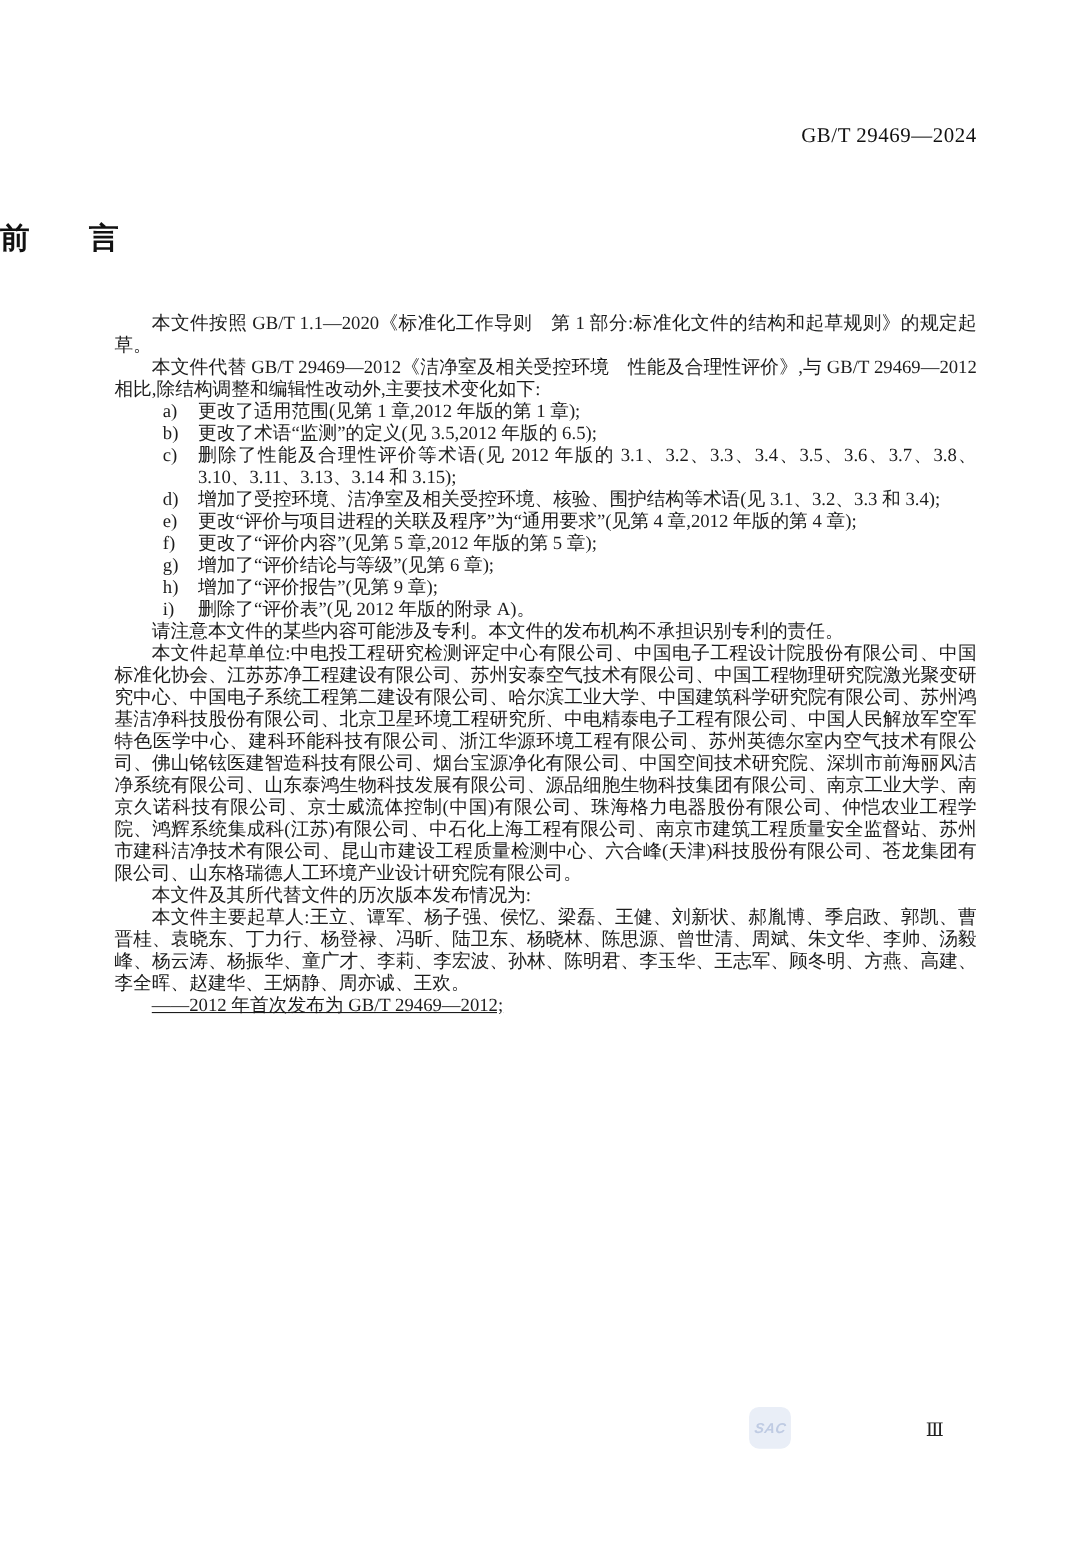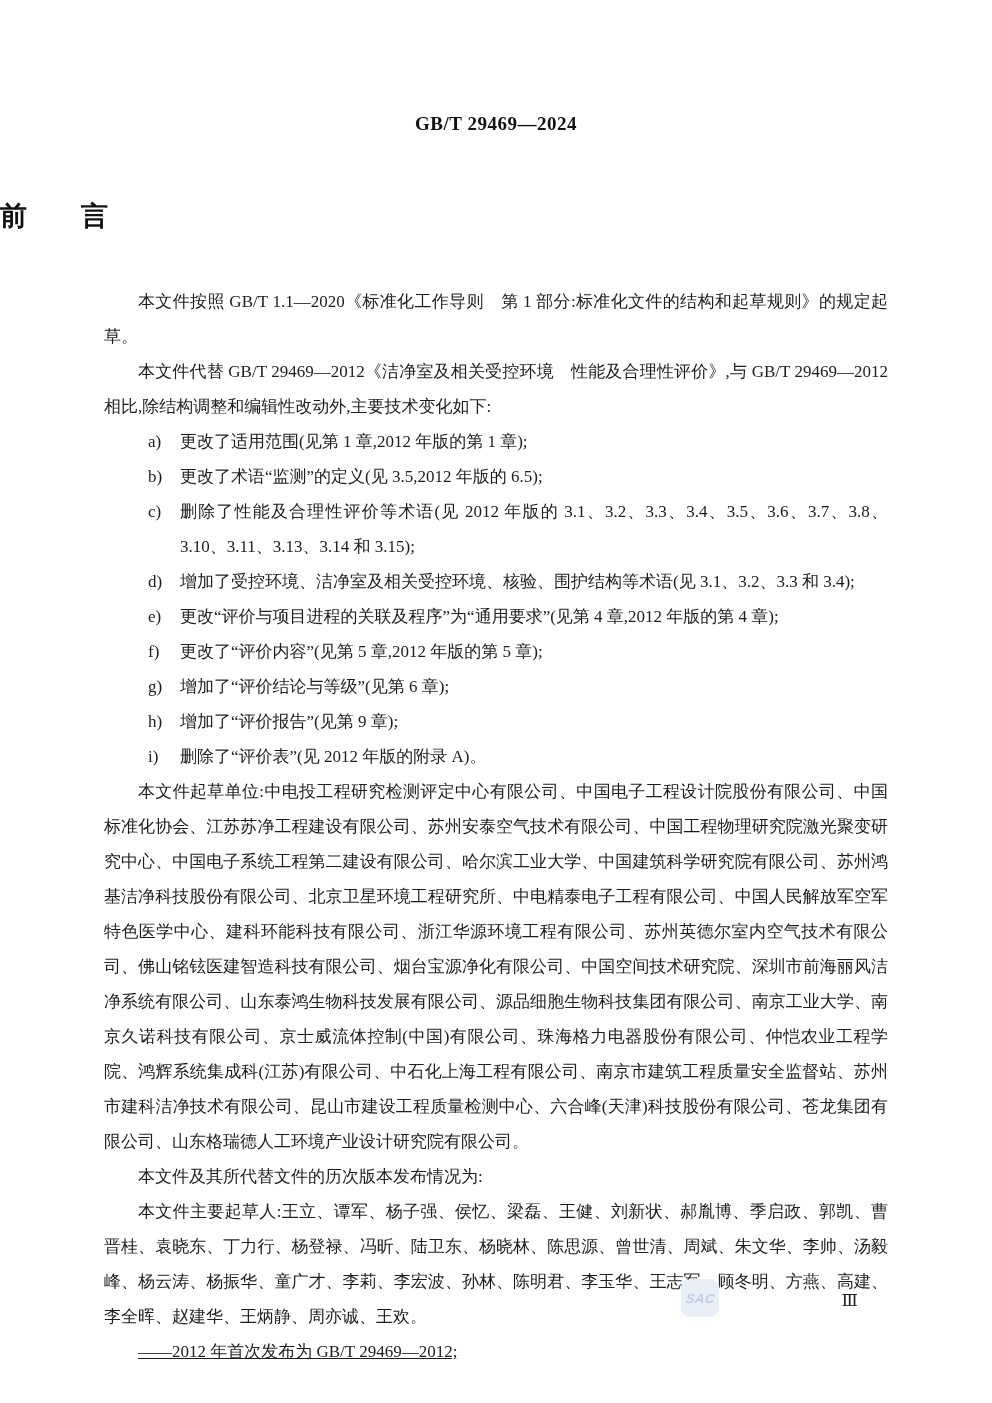--- a/index.html
+++ b/index.html
@@ -14,43 +14,43 @@
     background: #ffffff;
     overflow: hidden;
     font-family: "Liberation Serif", "DejaVu Serif", serif;
     color: #1c1c1c;
   }
   .doc-code {
     position: absolute;
     top: 113px;
     left: 104px;
     width: 784px;
-    text-align: center;
+    text-align: right;
     font-size: 19px;
-    font-weight: bold;
+    font-weight: normal;
     letter-spacing: 0.5px;
     color: #111;
   }
   .doc-title {
     position: absolute;
     top: 198px;
     left: 0;
     width: 100%;
     text-align: left;
     font-size: 27px;
     font-weight: bold;
     color: #111;
   }
   .body-text {
     position: absolute;
     top: 284px;
     left: 104px;
     width: 784px;
     font-size: 17px;
-    line-height: 35px;
+    line-height: 20px;
     text-align: justify;
     color: #1c1c1c;
   }
   .para {
     margin: 0;
     text-indent: 2em;
   }
   .change-list {
     margin: 0;
     padding: 0;
@@ -148,20 +148,21 @@
       <div class="change-item">
         <span class="change-label">h)</span>
         <span class="change-text">增加了“评价报告”(见第 9 章);</span>
       </div>
       <div class="change-item">
         <span class="change-label">i)</span>
         <span class="change-text">删除了“评价表”(见 2012 年版的附录 A)。</span>
       </div>
     </div>
 
+    <p class="para">请注意本文件的某些内容可能涉及专利。本文件的发布机构不承担识别专利的责任。</p>
 
 
     <p class="para">本文件起草单位:中电投工程研究检测评定中心有限公司、中国电子工程设计院股份有限公司、中国标准化协会、江苏苏净工程建设有限公司、苏州安泰空气技术有限公司、中国工程物理研究院激光聚变研究中心、中国电子系统工程第二建设有限公司、哈尔滨工业大学、中国建筑科学研究院有限公司、苏州鸿基洁净科技股份有限公司、北京卫星环境工程研究所、中电精泰电子工程有限公司、中国人民解放军空军特色医学中心、建科环能科技有限公司、浙江华源环境工程有限公司、苏州英德尔室内空气技术有限公司、佛山铭铉医建智造科技有限公司、烟台宝源净化有限公司、中国空间技术研究院、深圳市前海丽风洁净系统有限公司、山东泰鸿生物科技发展有限公司、源品细胞生物科技集团有限公司、南京工业大学、南京久诺科技有限公司、京士威流体控制(中国)有限公司、珠海格力电器股份有限公司、仲恺农业工程学院、鸿辉系统集成科(江苏)有限公司、中石化上海工程有限公司、南京市建筑工程质量安全监督站、苏州市建科洁净技术有限公司、昆山市建设工程质量检测中心、六合峰(天津)科技股份有限公司、苍龙集团有限公司、山东格瑞德人工环境产业设计研究院有限公司。</p>
 
     <p class="para">本文件及其所代替文件的历次版本发布情况为:</p>
 
     <p class="para">本文件主要起草人:王立、谭军、杨子强、侯忆、梁磊、王健、刘新状、郝胤博、季启政、郭凯、曹晋桂、袁晓东、丁力行、杨登禄、冯昕、陆卫东、杨晓林、陈思源、曾世清、周斌、朱文华、李帅、汤毅峰、杨云涛、杨振华、童广才、李莉、李宏波、孙林、陈明君、李玉华、王志军、顾冬明、方燕、高建、李全晖、赵建华、王炳静、周亦诚、王欢。</p>
 
     <p class="history-line">——2012 年首次发布为 GB/T 29469—2012;</p>
 

